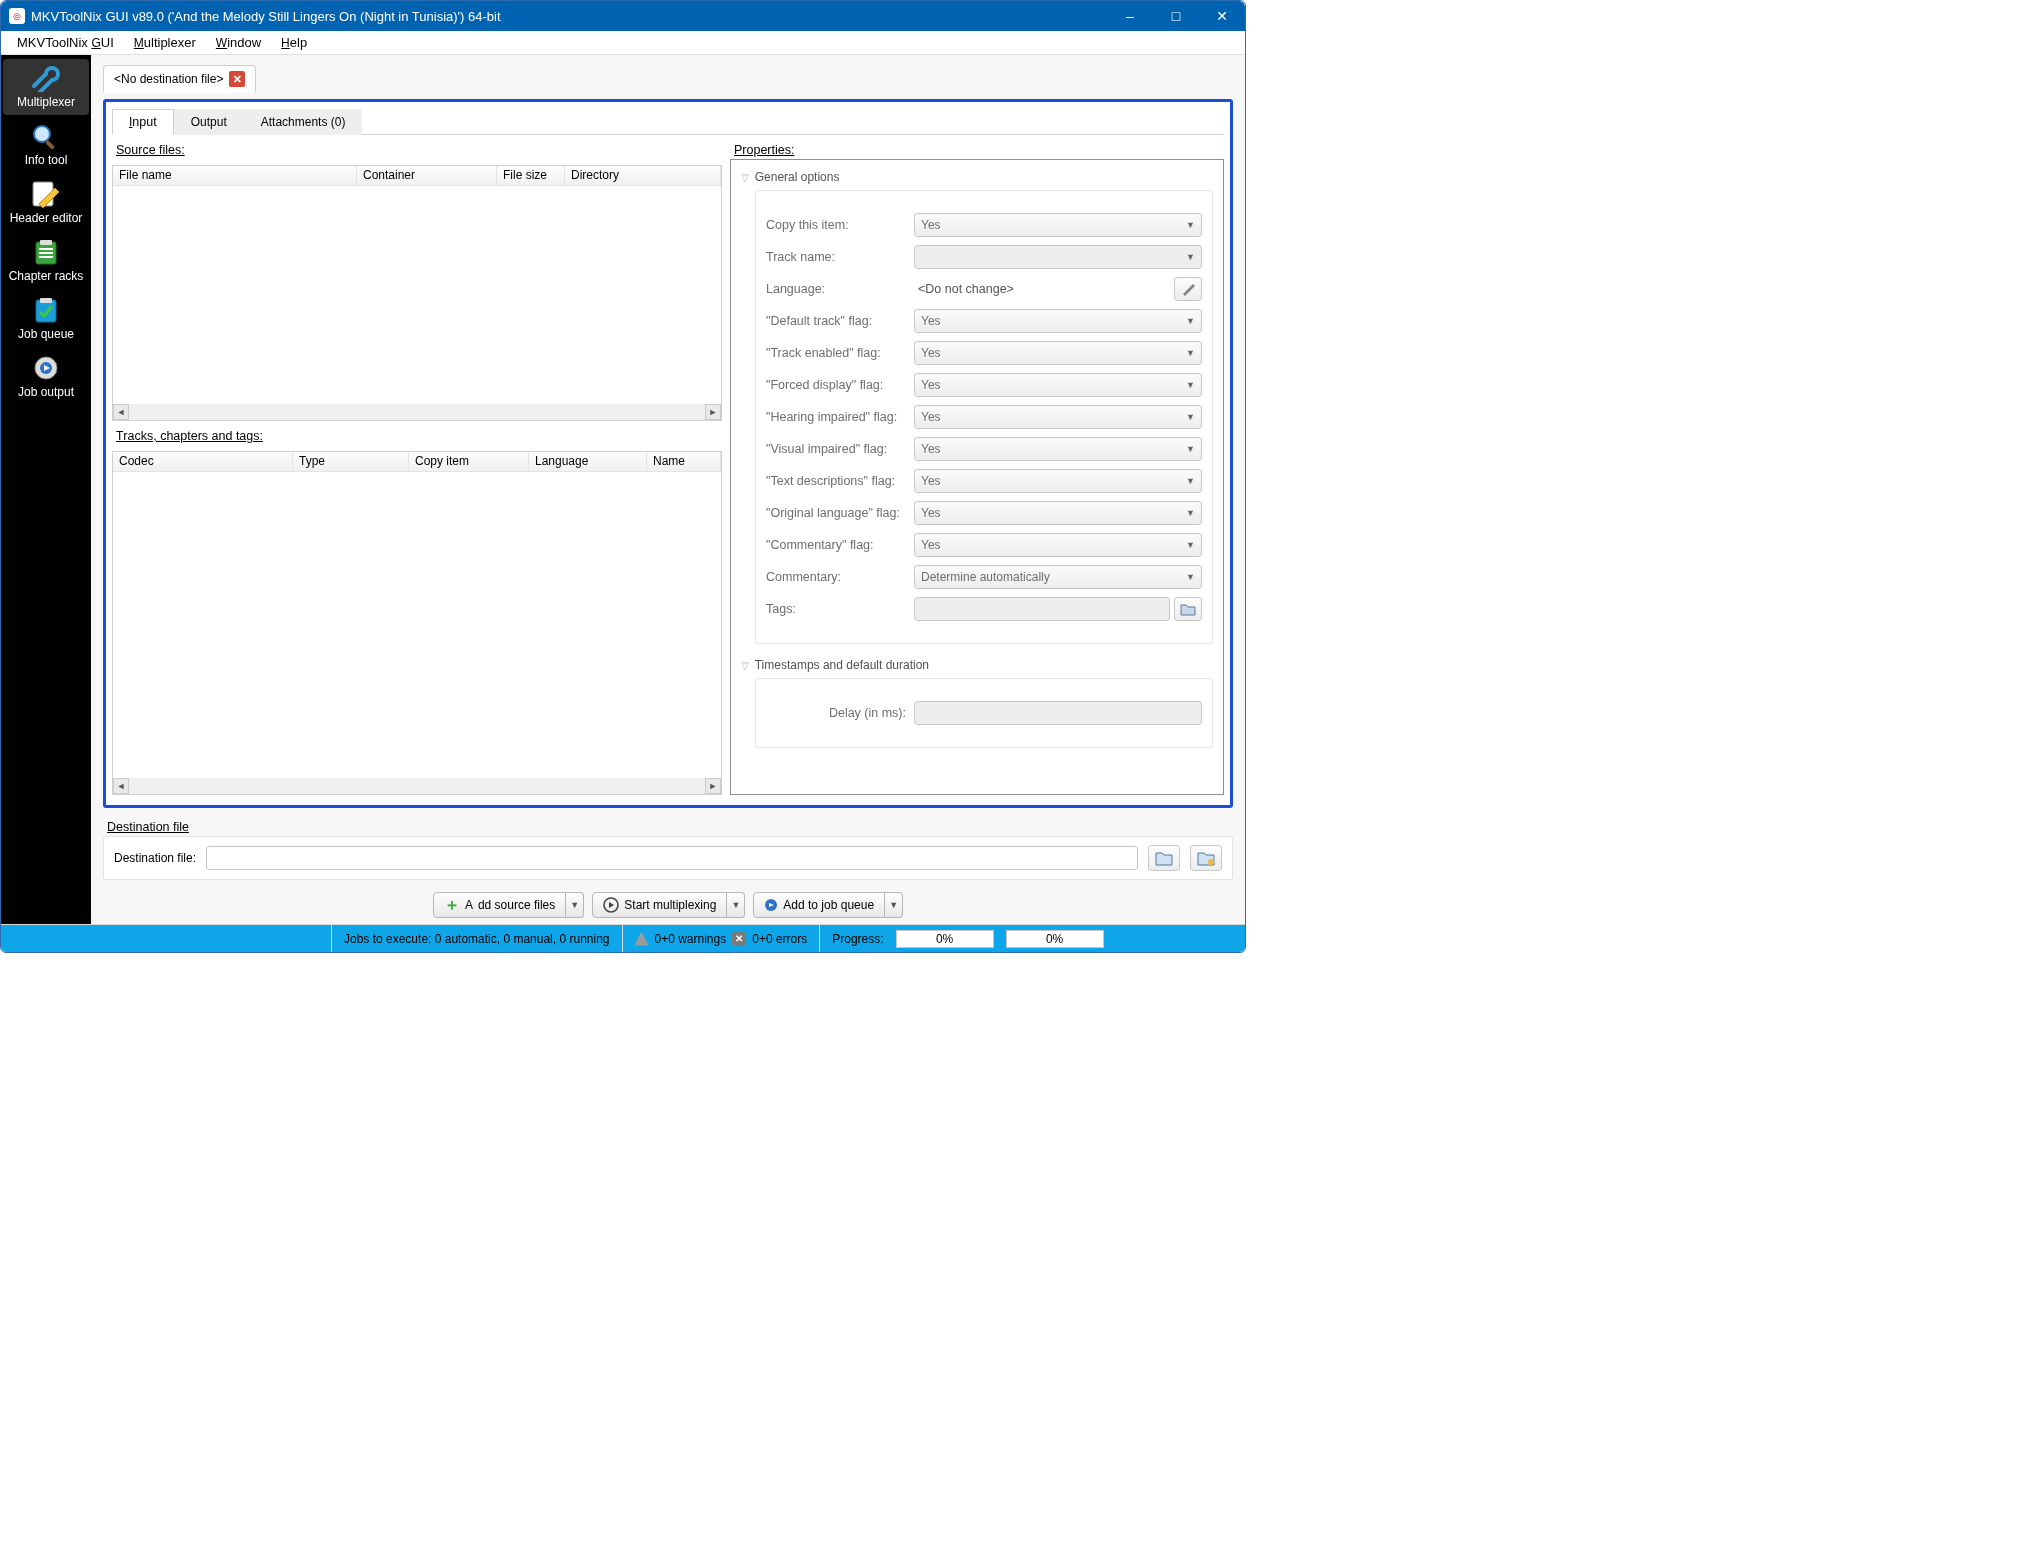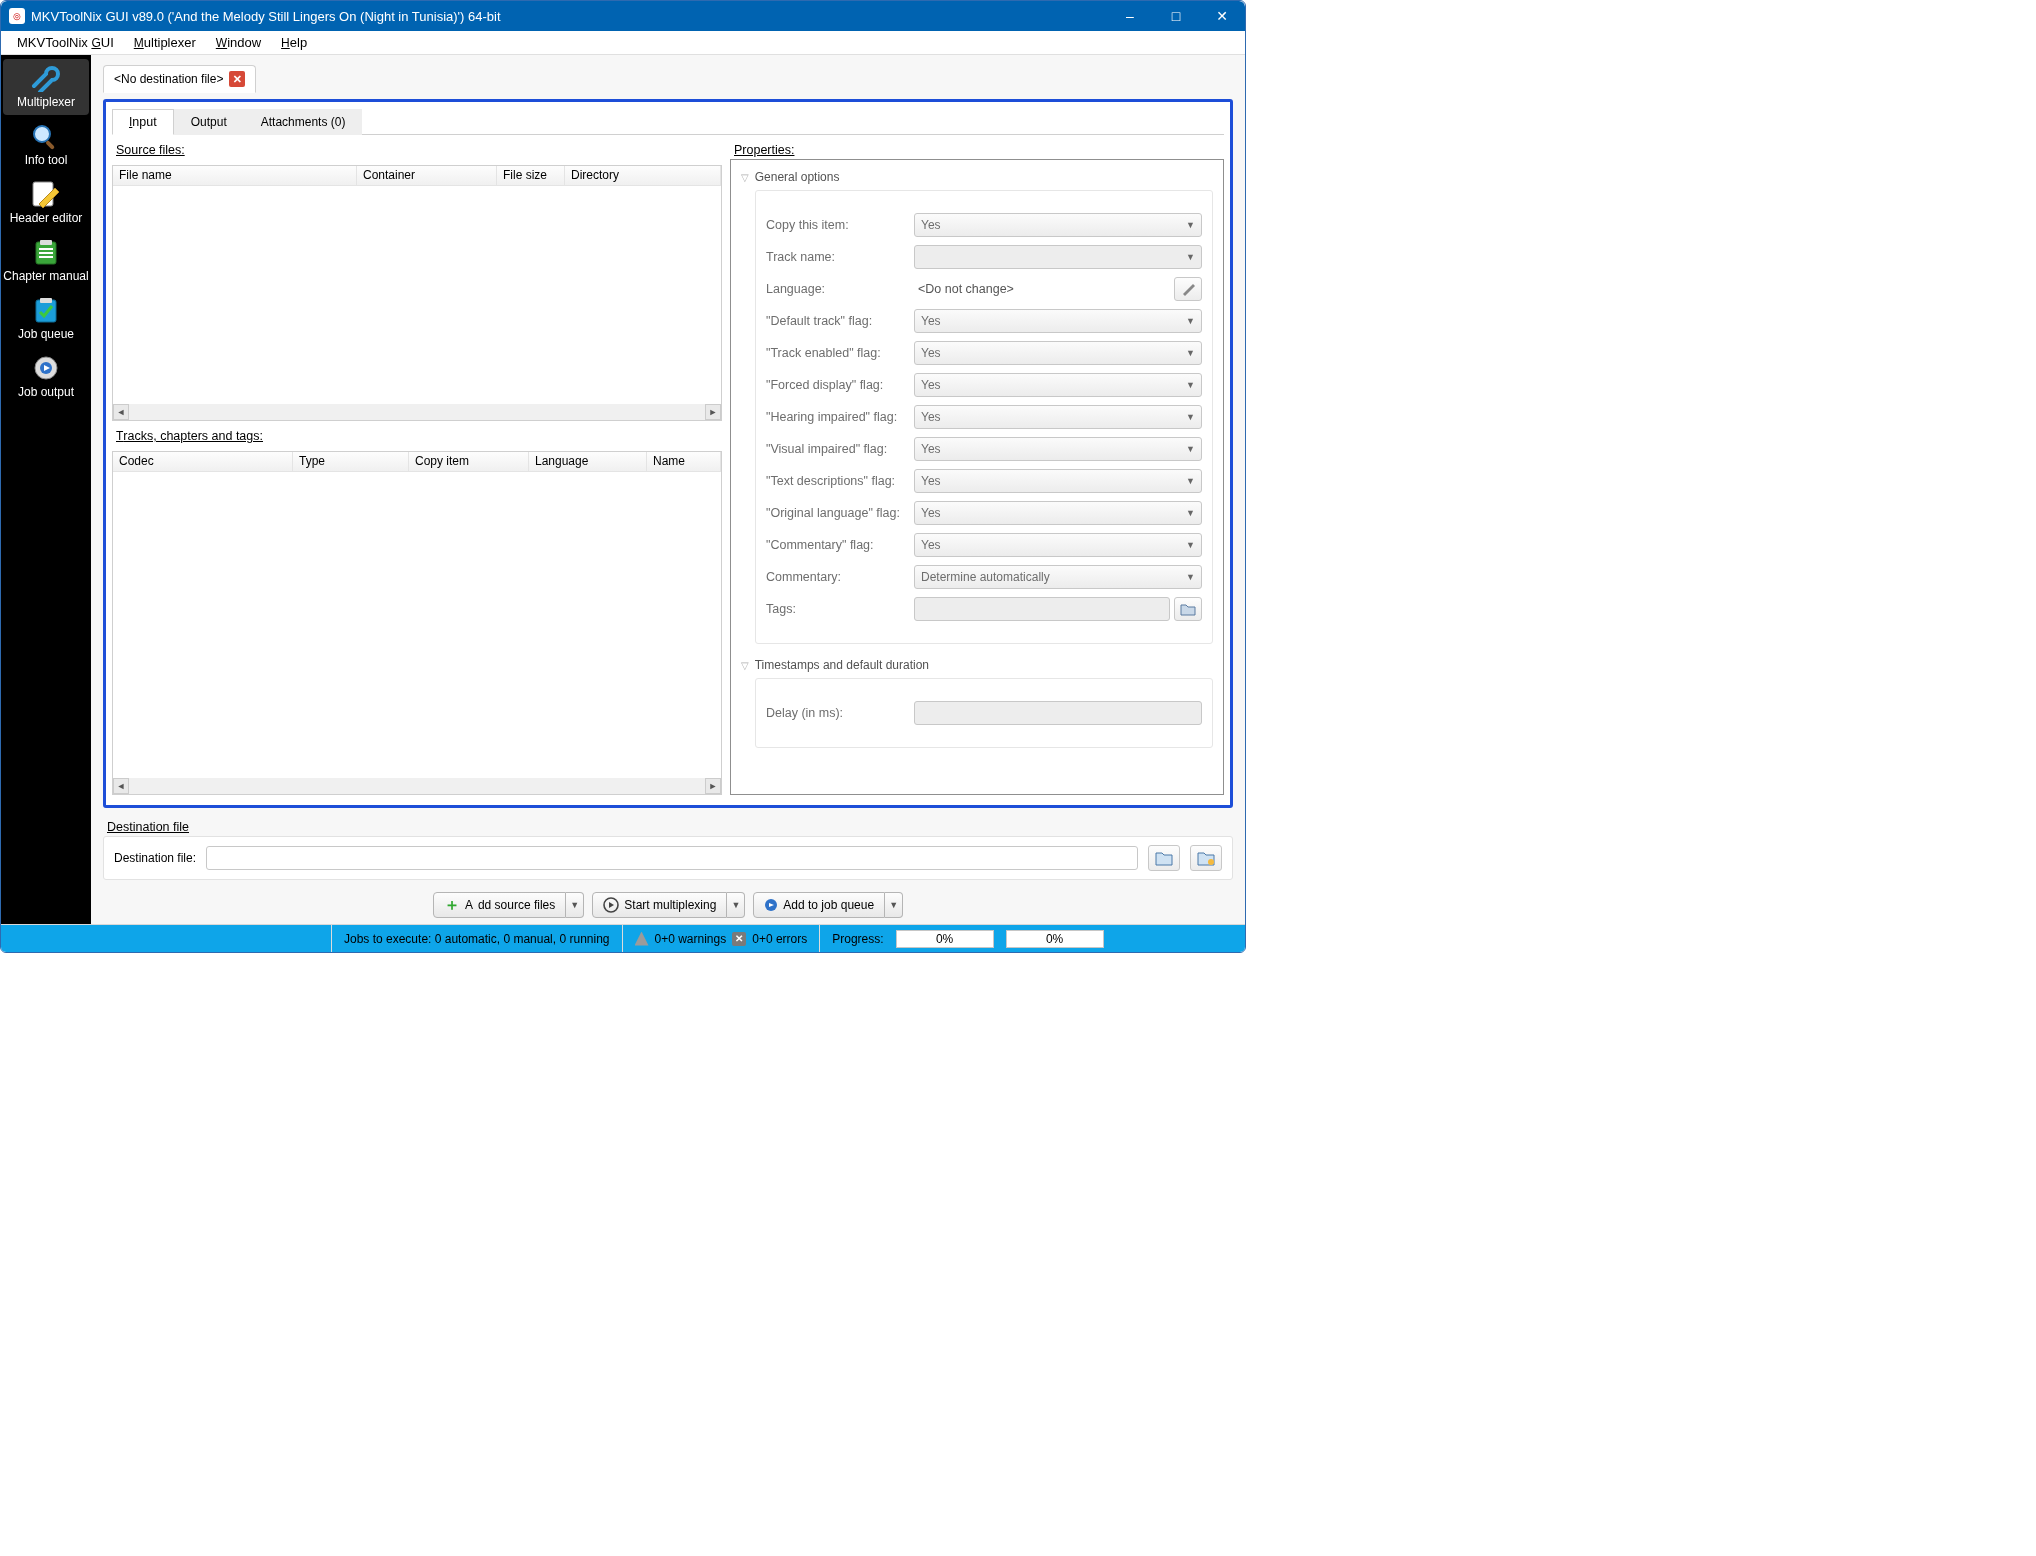--- a/index.html
+++ b/index.html
@@ -121,21 +121,21 @@
     <div class="sb-item">
       <div class="icon">
           <svg width="28" height="28" viewBox="0 0 28 28">
             <rect x="4" y="4" width="20" height="22" rx="2" fill="#3aa53a" stroke="#247324"></rect>
             <rect x="8" y="2" width="12" height="5" rx="1" fill="#ddd"></rect>
             <rect x="7" y="10" width="14" height="2" fill="#fff"></rect>
             <rect x="7" y="14" width="14" height="2" fill="#fff"></rect>
             <rect x="7" y="18" width="14" height="2" fill="#fff"></rect>
           </svg>
         </div>
-      <span>Chapter manual</span>
+      <span>Chapter racks</span>
     </div>
     <div class="sb-item">
       <div class="icon">
           <svg width="28" height="28" viewBox="0 0 28 28">
             <rect x="4" y="4" width="20" height="22" rx="2" fill="#1b9dd9" stroke="#0e6a95"></rect>
             <rect x="8" y="2" width="12" height="5" rx="1" fill="#ddd"></rect>
             <path d="M8 16 L12 20 L20 10" fill="none" stroke="#3ec83e" stroke-width="3"></path>
           </svg>
         </div>
       <span>Job queue</span>
@@ -330,21 +330,21 @@
                           <path d="M1 3 L6 3 L8 5 L15 5 L15 13 L1 13 Z" fill="#c9d8e8" stroke="#5a7aa0"></path>
                         </svg>
                       </div>
                     </div>
                   </div>
               </div>
               <div class="group-hdr">
                   <span class="tri">▽</span>
                   <span>Timestamps and default duration</span>
                 </div>
-              <div class="group-body" style="margin-bottom:0;">
+              <div class="group-body" style="margin-bottom:0;text-align:right;">
                 <div class="prop-row">
                     <div class="plabel">Delay (in ms):</div>
                     <div class="pctrl">
                       <div class="txt-ro"></div>
                     </div>
                   </div>
               </div>
             </div>
           </div>
         </div>

